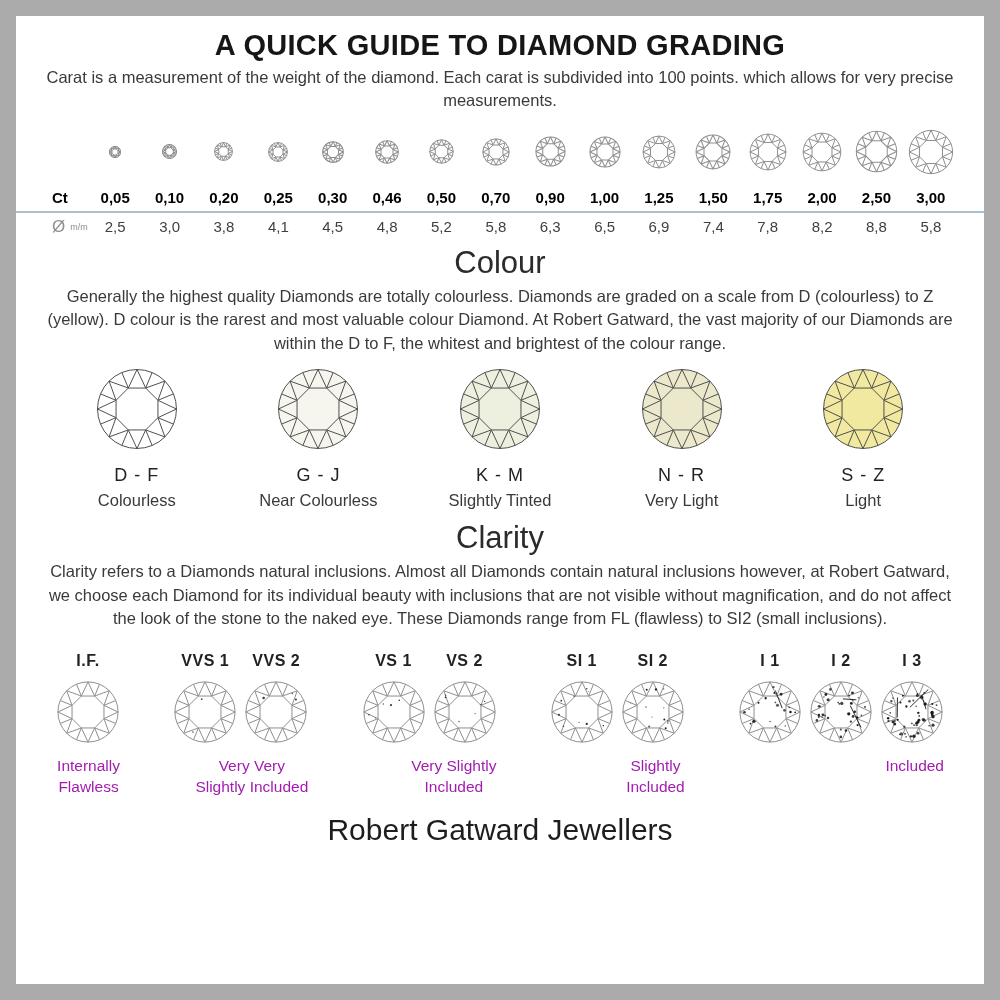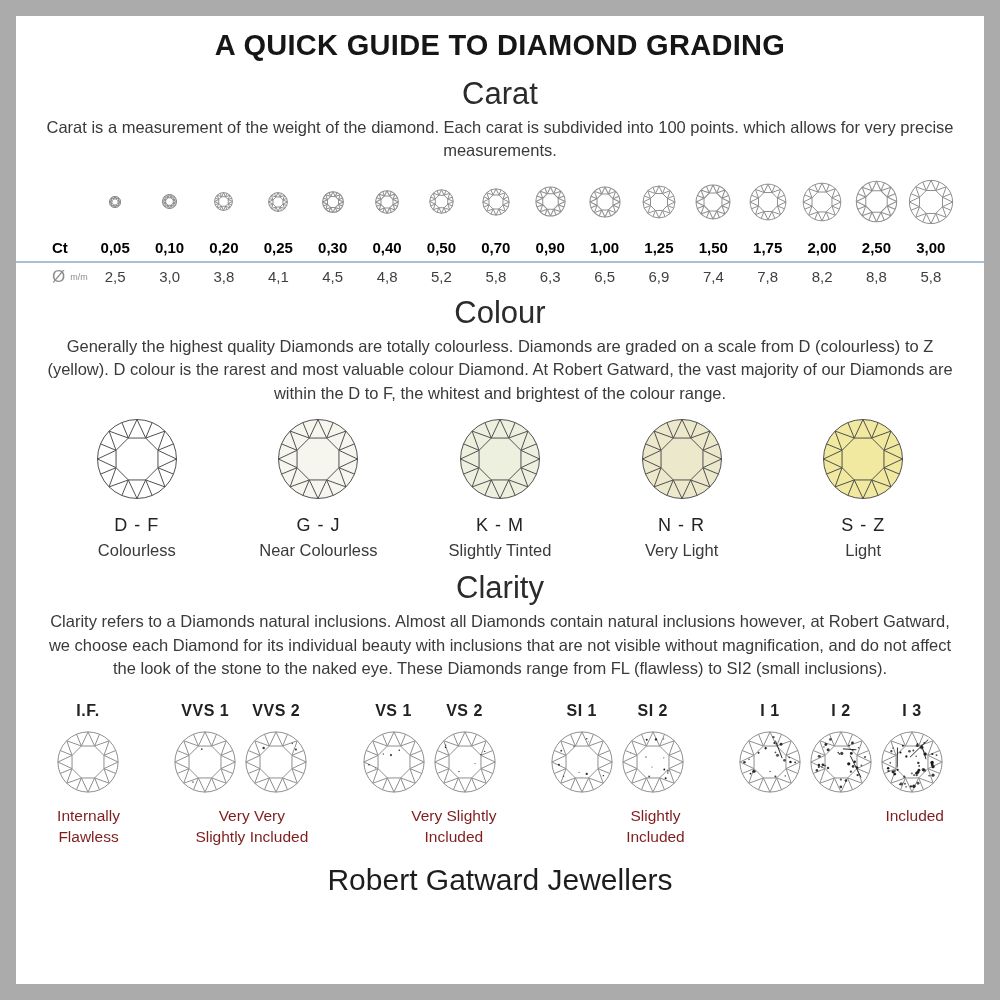--- a/index.html
+++ b/index.html
@@ -40,33 +40,32 @@
   
   #clarity-heading { margin-top:10px; }
   #clarity-row { display:flex; justify-content:space-between; align-items:flex-start;
                  padding:0 40px; margin-top:22px; }
   .clarity-group { display:flex; flex-direction:column; align-items:flex-end; }
   .clarity-labels, .clarity-diamonds { display:flex; gap:7px; justify-content:center; }
   .clarity-label { width:64px; text-align:center; font-size:16px; font-weight:700;
                    color:#222; letter-spacing:.5px; }
   .clarity-diamonds { margin-top:10px; }
   .clarity-caption { margin-top:12px; text-align:center; font-size:15.5px;
-                     line-height:1.3; color:#7f1d1d; }
+                     line-height:1.3; color:#a21caf; }
 
   .footer-text { text-align:center; font-size:30px; color:#1d1d1d; margin-top:16px; }
 </style>
 </head>
 <body>
 
 <div class="frame">
   <div class="page">
 
     <div class="main-title">A QUICK GUIDE TO DIAMOND GRADING</div>
 
-    <div class="section-heading" id="carat-heading">Carat</div>
     <p class="desc">Carat is a measurement of the weight of the diamond. Each carat is subdivided into 100 points. which allows for very precise measurements.</p>
 
     <div class="carat-grid" id="carat-figure">
       <div></div>
     <div>
           <svg class="diamond-svg" width="12" height="12" viewBox="0 0 100 100">
             <circle cx="50" cy="50" r="47" fill="none" stroke="#8f8f8f" stroke-width="8.33"></circle>
             <polygon points="74.94,60.33 60.33,74.94 39.67,74.94 25.06,60.33 25.06,39.67 39.67,25.06 60.33,25.06 74.94,39.67" fill="none" stroke="#8f8f8f" stroke-width="8.33"></polygon>
             <line x1="74.94" y1="60.33" x2="93.42" y2="67.99" stroke="#8f8f8f" stroke-width="8.33"></line>
             <line x1="74.94" y1="60.33" x2="97.00" y2="50.00" stroke="#8f8f8f" stroke-width="8.33"></line>
@@ -546,21 +545,21 @@
         </div>
       </div>
 
     <div class="carat-grid" id="carat-row-ct">
       <div class="row-label">Ct</div>
     <div>0,05</div>
         <div>0,10</div>
         <div>0,20</div>
         <div>0,25</div>
         <div>0,30</div>
-        <div>0,40</div>
+        <div>0,46</div>
         <div>0,50</div>
         <div>0,70</div>
         <div>0,90</div>
         <div>1,00</div>
         <div>1,25</div>
         <div>1,50</div>
         <div>1,75</div>
         <div>2,00</div>
         <div>2,50</div>
         <div>3,00</div>

